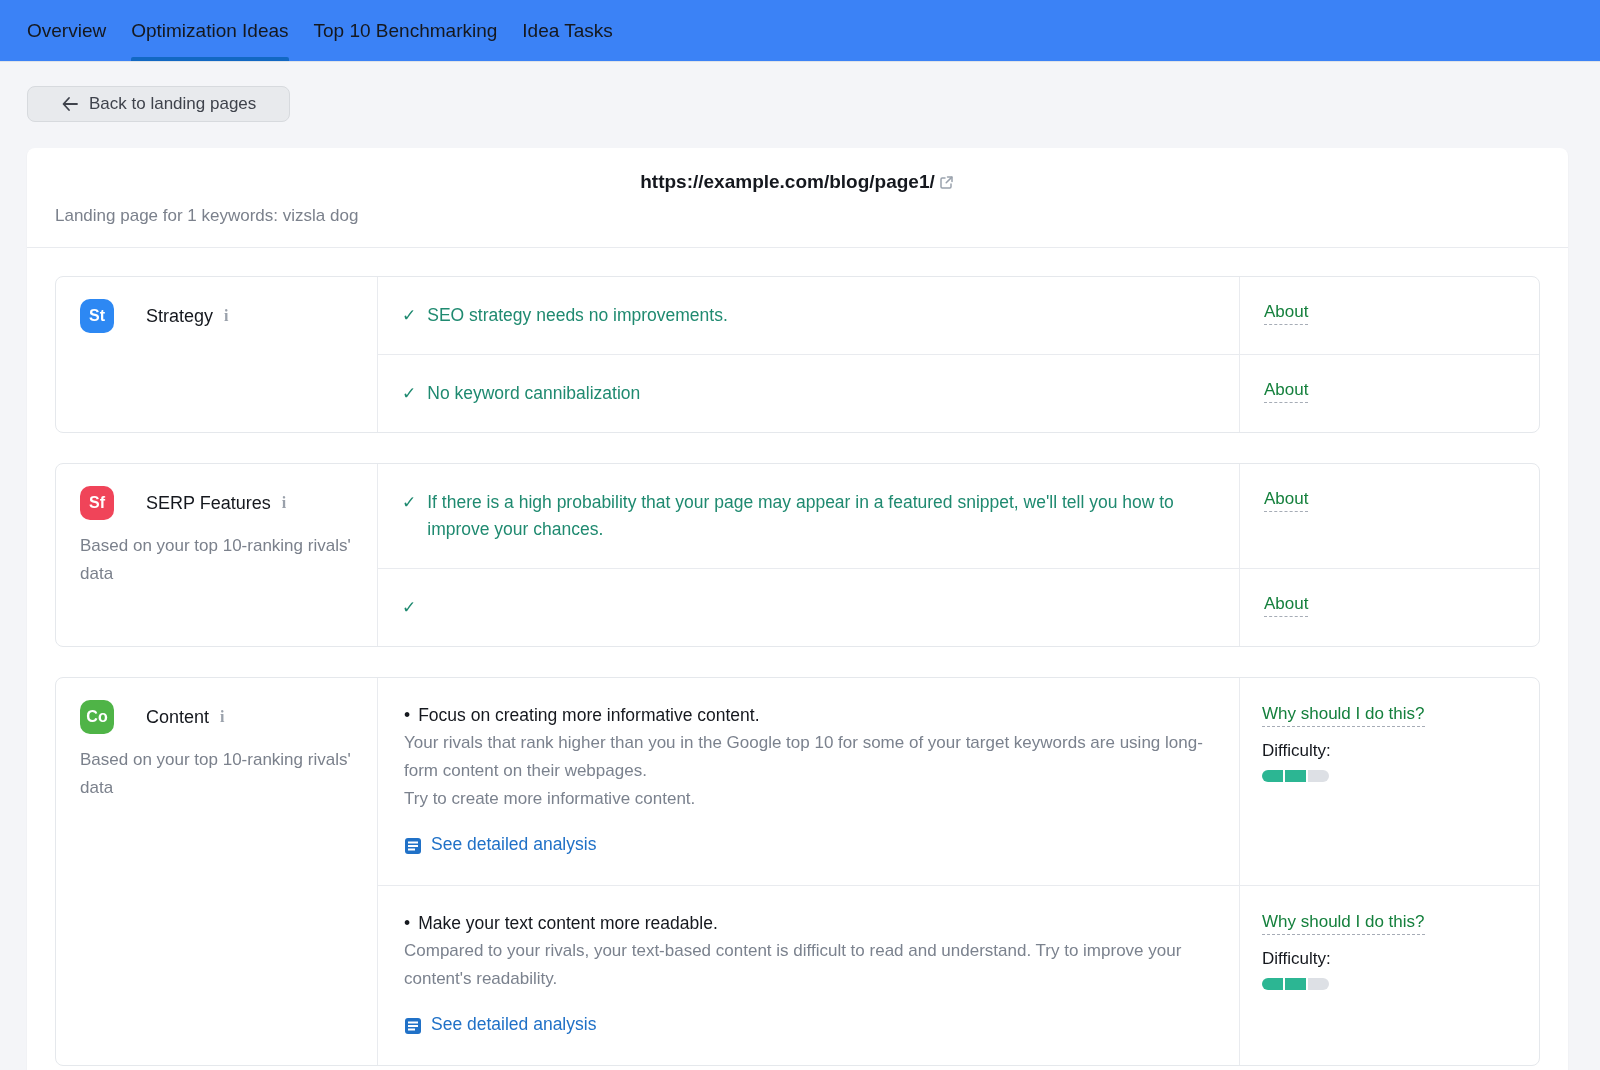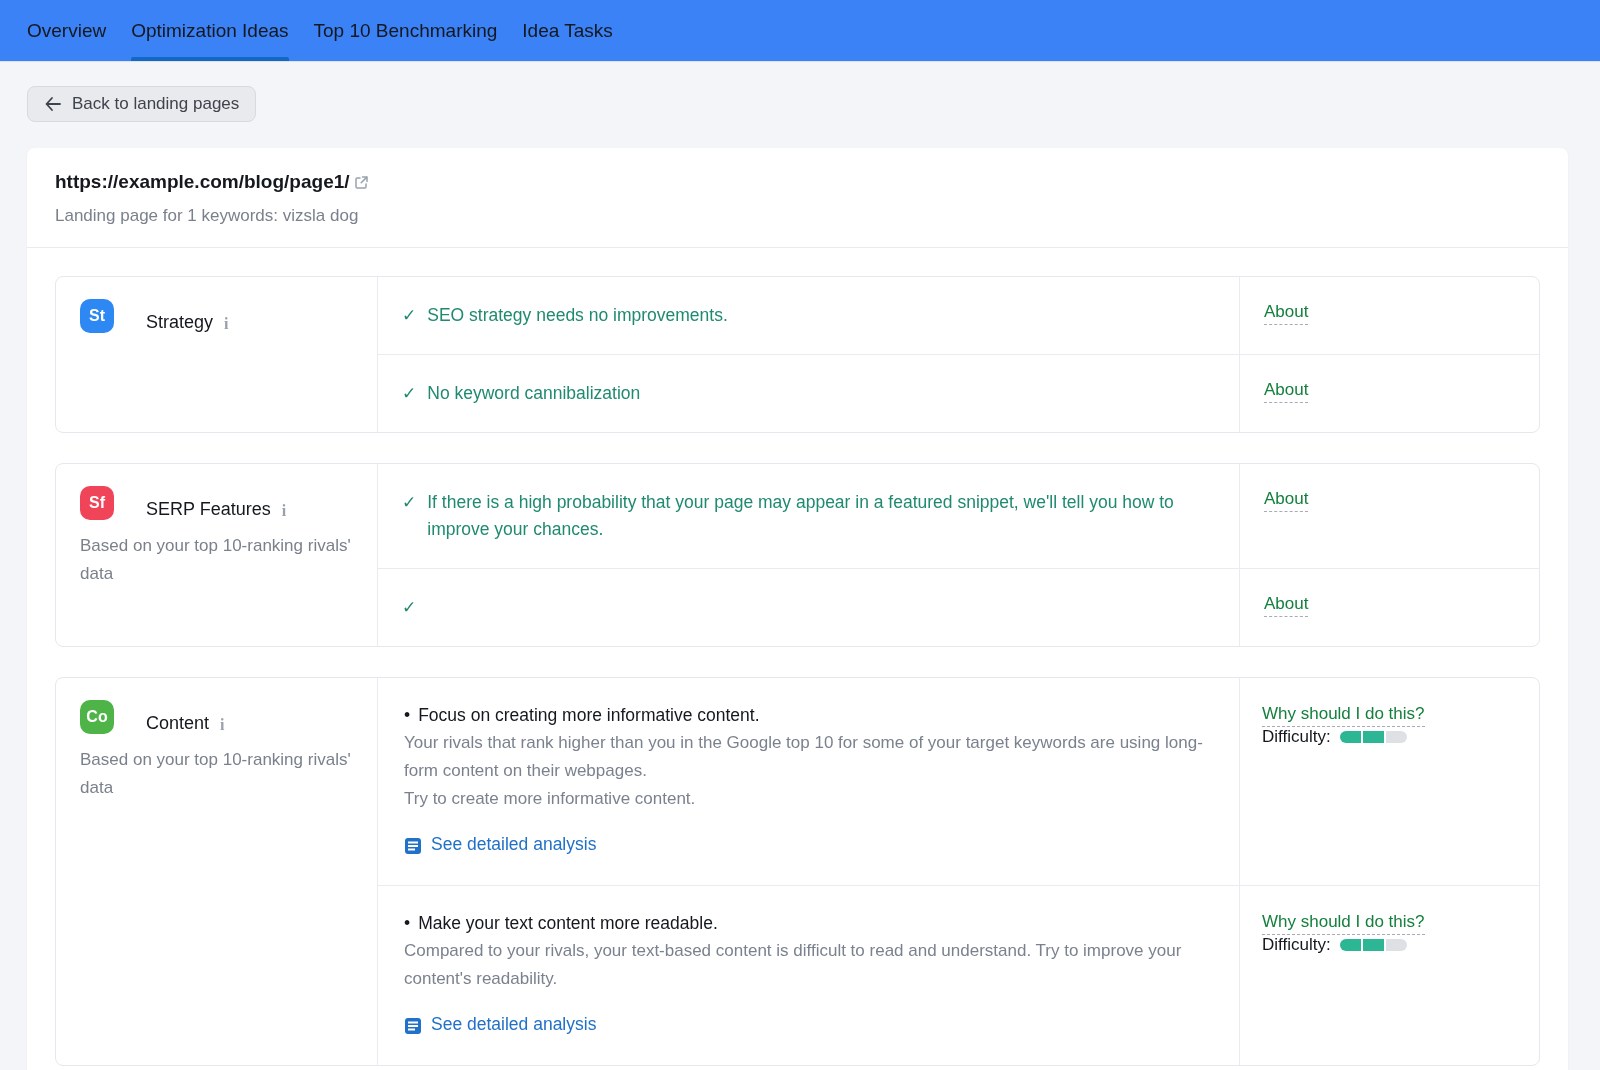--- a/index.html
+++ b/index.html
@@ -40,55 +40,55 @@
   
   .back-btn {
     margin:24px 0 0 27px;
     display:inline-flex;
     align-items:center;
     gap:10px;
     background:#e8eaed;
     border:1px solid #d7dade;
     border-radius:8px;
     height:36px;
-    padding:0 16px;
+    padding:0 33px;
     font-size:17px;
     color:#3f434c;
     cursor:pointer;
   }
   .back-btn svg { display:block; }
   
   .main-card {
     margin:26px 32px 0 27px;
     background:#ffffff;
     border-radius:8px;
     box-shadow:0 1px 2px rgba(30,35,48,.06);
   }
   .card-header { padding:23px 28px 21px 28px; }
-  .url-row { display:flex; align-items:center; gap:3px; }
+  .url-row { display:flex; align-items:center; gap:3px;justify-content:center; }
   .url-title { font-size:19px; font-weight:700; color:#15181e; }
   .ext-link { cursor:pointer; display:flex; align-items:center; }
   .card-subtitle { margin-top:13px; font-size:17px; color:#7b818c; }
   .card-body { border-top:1px solid #e9ebef; padding:28px; }
   
   .section {
     border:1px solid #e5e8ec;
     border-radius:8px;
     display:flex;
     margin-bottom:30px;
     background:#fff;
   }
   .section:last-child { margin-bottom:0; }
   .sec-left {
     width:322px;
     flex:0 0 322px;
     border-right:1px solid #e9ebef;
     padding:22px 24px;
   }
-  .sec-head { display:flex; align-items:flex-end; }
+  .sec-head { display:flex; align-items:center; }
   .badge {
     width:34px; height:34px;
     border-radius:10px;
     color:#fff;
     font-size:16px;
     font-weight:700;
     display:flex; align-items:center; justify-content:center;
     flex:0 0 34px;
   }
   .sec-title { margin-left:32px; font-size:18px; color:#15181e; }
@@ -134,21 +134,21 @@
     display:inline-flex;
     align-items:flex-end;
     gap:9px;
     font-size:17.5px;
     color:#2071c7;
     cursor:pointer;
     text-decoration:none;
   }
   .idea-link svg { display:block; }
   .cell-why { padding:26px 22px; }
-  .difficulty-row { display:flex; align-items:center; gap:9px; }
+  .difficulty-row { margin-top:14px; display:flex; align-items:flex-start; gap:9px;flex-direction:column; }
   .diff-label { font-size:17px; color:#15181e; }
   .diff-bar { display:flex; gap:2px; align-items:center; }
   .diff-seg { width:21px; height:12px; background:#dde0e5; }
   .diff-seg.filled { background:#2cb693; }
   .diff-seg:first-child { border-radius:6px 0 0 6px; }
   .diff-seg:last-child { border-radius:0 6px 6px 0; }
 </style>
 </head>
 <body>
 

